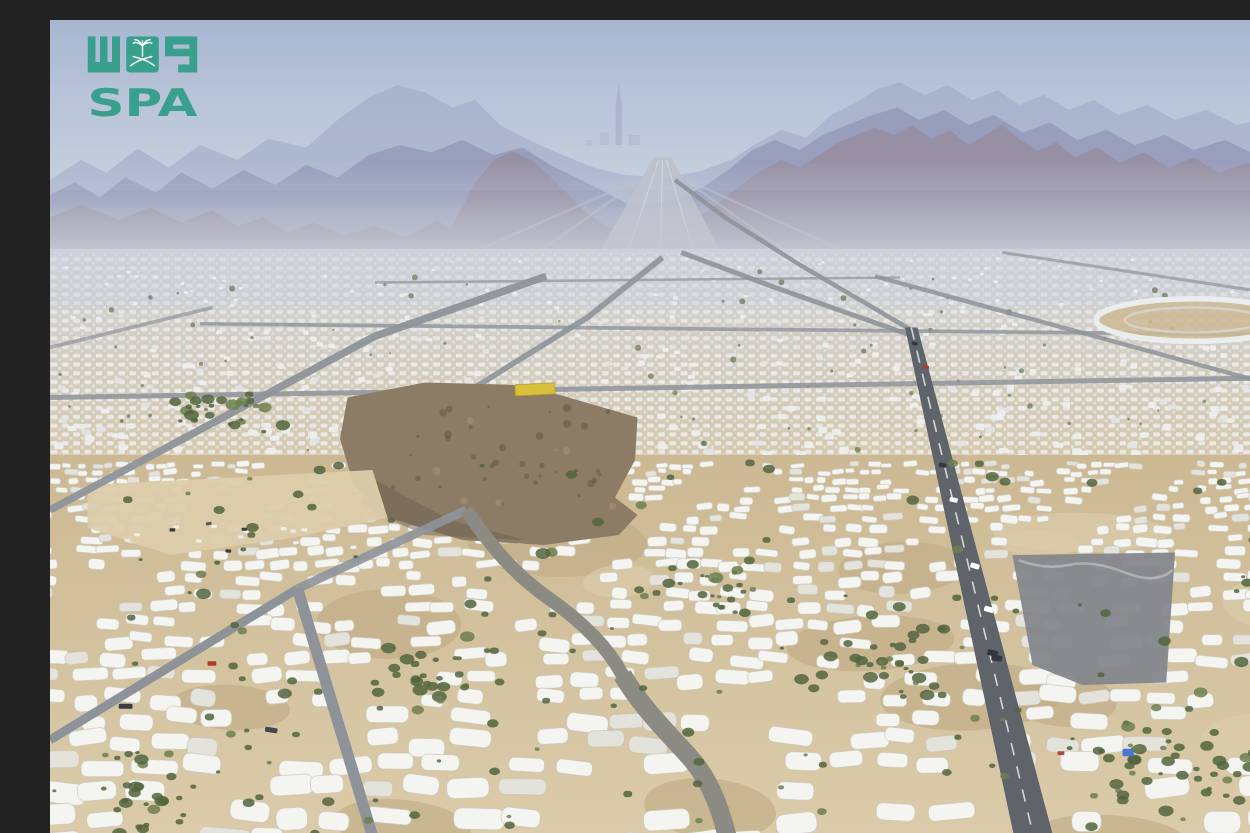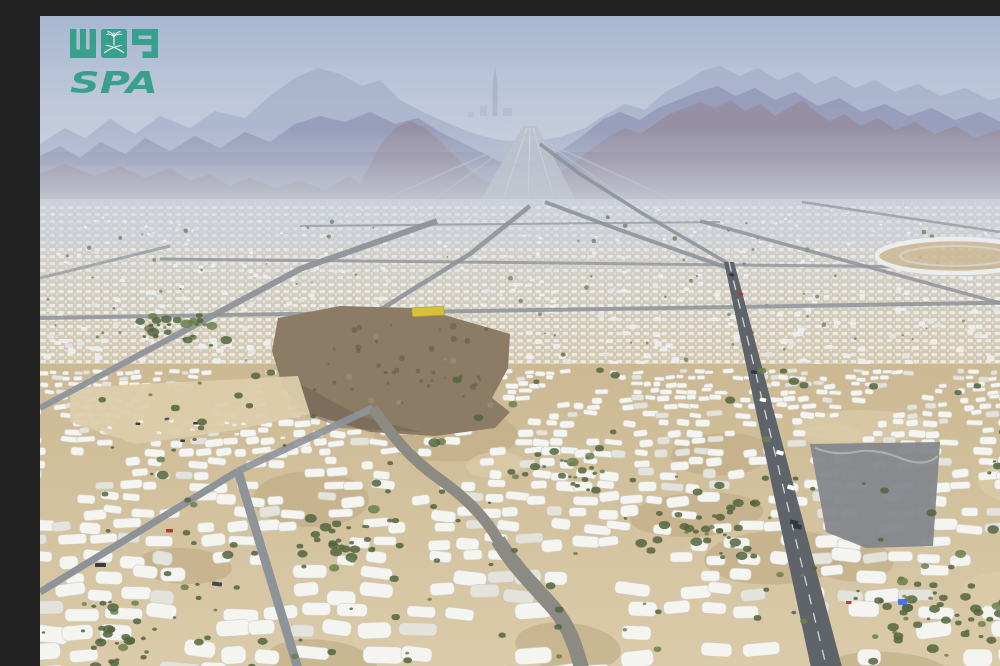--- a/index.html
+++ b/index.html
@@ -4,21 +4,21 @@
 <style>
   html,body{margin:0;padding:0;background:#222;}
   .stage{
     position:relative;width:1000px;height:666px;overflow:hidden;
     font-family:"Liberation Sans",sans-serif;
     background:var(--sky-top,#a8b7d1);
   }
   .stage svg{display:block;position:absolute;left:0;top:0;}
   .watermark{
     position:absolute;left:30px;top:13px;width:88px;height:66px;
-    opacity:.93;pointer-events:none;font-style:italic;
+    opacity:.93;pointer-events:none;
   }
   .watermark text{
     font-family:"DejaVu Sans","Liberation Sans",sans-serif;
     font-weight:700;font-size:30.5px;
     fill:var(--logo,#2f9e88);
   }
 </style>
 </head>
 <body>
 

